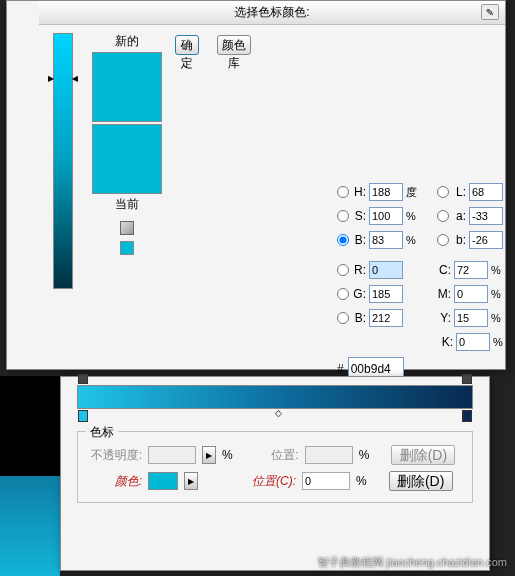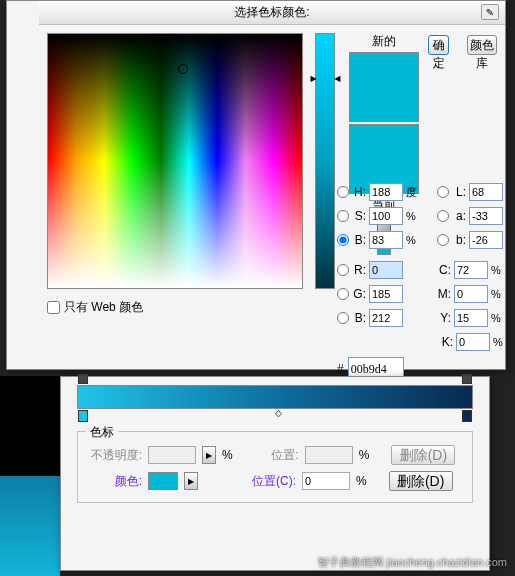--- a/index.html
+++ b/index.html
@@ -40,38 +40,38 @@
 .btn.primary { border-color: #2a7ab0; }
 
 .c-inputs { position: absolute; left: 330px; top: 180px; width: 170px; }
 .row { display: flex; align-items: center; height: 22px; gap: 3px; margin-bottom: 2px; }
 .row input[type=radio] { width: 12px; height: 12px; }
 .row input[type=text] { width: 34px; height: 18px; border: 1px solid #7a9ac0; padding: 0 2px; font-size: 11px; }
 .lbl { width: 14px; text-align: right; }
 .unit { width: 14px; font-size: 11px; }
 .col2 { margin-left: 14px; }
 .hexrow { display: flex; align-items: center; gap: 4px; margin-top: 4px; }
-.hexrow input { width: 56px; height: 24px; border: 1px solid #7a9ac0; padding: 0 2px; font-family: Liberation Serif, serif; }
+.hexrow input { width: 56px; height: 24px; border: 1px solid #7a9ac0; padding: 0 2px; }
 
 
 .g-body { padding: 8px 16px; }
 .g-bar { height: 24px; border: 1px solid #888; background: linear-gradient(90deg, #20c4e8 0%, #0d6fa0 50%, #082a50 100%); position: relative; }
 .g-stop { position: absolute; width: 10px; height: 12px; bottom: -14px; border: 1px solid #333; background: #fff; }
 .g-stop.s1 { left: 0; background: #20c4e8; }
 .g-stop.s2 { right: 0; background: #082a50; }
 .g-opstop { position: absolute; width: 10px; height: 10px; top: -12px; border: 1px solid #333; background: #444; }
 .g-opstop.o1 { left: 0; }
 .g-opstop.o2 { right: 0; }
 .g-mid { position: absolute; bottom: -10px; left: 50%; font-size: 9px; }
 
 .g-group { border: 1px solid #c0c0c0; margin-top: 22px; padding: 10px 8px 8px; position: relative; }
 .g-group-label { position: absolute; top: -8px; left: 8px; background: #f4f4f4; padding: 0 4px; }
 .g-row { display: flex; align-items: center; gap: 6px; height: 26px; }
 .g-row .lbl2 { width: 56px; text-align: right; color: #888; }
-.g-row.active .lbl2 { color: #6d28d9; }
+.g-row.active .lbl2 { color: #b91c1c; font-style: italic; }
 .g-input { width: 48px; height: 18px; border: 1px solid #aaa; background: #fff; display: inline-flex; align-items: center; }
 .g-input input { width: 100%; border: none; outline: none; padding: 0 2px; font-size: 11px; }
 .g-input.disabled { background: #eee; }
 .g-arrow { width: 14px; height: 18px; border: 1px solid #888; background: linear-gradient(180deg,#fff,#ccc); display: flex; align-items: center; justify-content: center; font-size: 8px; }
 .g-swatch { width: 30px; height: 18px; border: 1px solid #888; background: #00b9d4; }
 .g-btn { width: 64px; height: 20px; border: 1px solid #aaa; background: linear-gradient(180deg,#fff,#ddd); border-radius: 2px; text-align: center; line-height: 18px; font-size: 14px; color: #888; }
 .g-btn.active { color: #000; border-color: #888; }
 
 .watermark { position: absolute; right: 8px; bottom: 6px; color: rgba(255,255,255,0.6); font-size: 11px; text-shadow: 0 0 3px #000; }
 </style>
@@ -79,29 +79,20 @@
 <body>
 
 <div class="bg-img"></div>
 
 <div class="dlg color">
   <div class="titlebar">
     <span>选择色标颜色:</span>
     <div class="title-close">✎</div>
   </div>
   <div class="c-body">
-    <div class="c-left">
-      <div class="spectrum">
-        <div class="spec-cursor"></div>
-      </div>
-      <label class="webcheck">
-        <input type="checkbox" style="">
-        <span>只有 Web 颜色</span>
-      </label>
-    </div>
     <div class="c-mid">
       <div class="hue-strip">
         <span class="hue-arrow">▶</span>
         <span class="hue-arrow r">◀</span>
       </div>
     </div>
     <div class="c-preview">
       <div class="prev-label">新的</div>
       <div class="prev-box prev-new"></div>
       <div class="prev-box prev-cur"></div>

